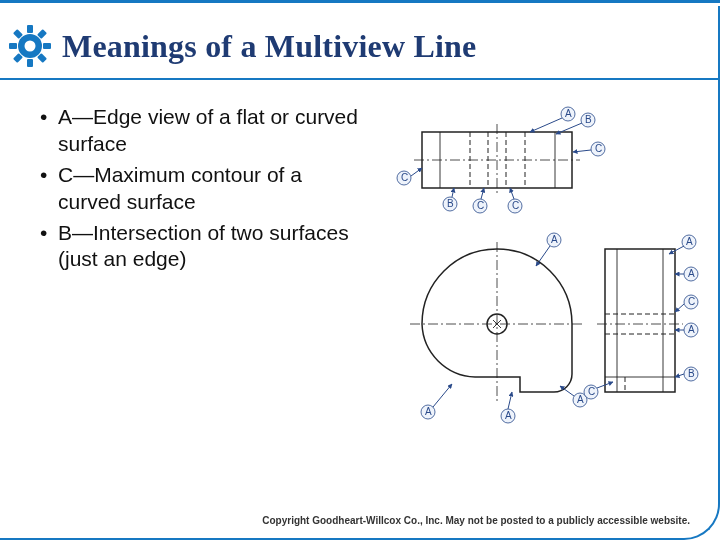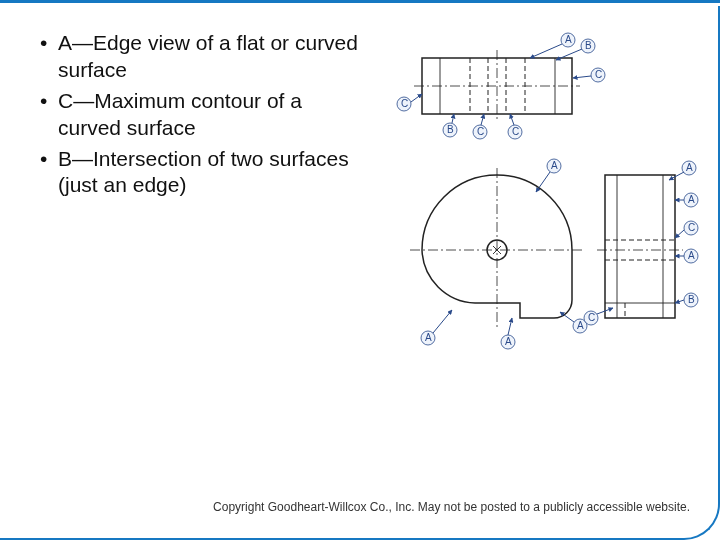--- a/index.html
+++ b/index.html
@@ -67,37 +67,57 @@
   }
   .figure {
     flex: 1 1 52%;
     display: flex;
     align-items: flex-start;
     justify-content: center;
   }
   .figure svg { width: 320px; height: 340px; }
   .copyright {
     position: absolute;
-    bottom: 24px;
+    bottom: 12px;
     right: 28px;
-    font-size: 12px;
+    font-size: 10px;
     color: #333;
+    font-weight: bold;
   }
   .lbl { font: 10px Arial; fill:#2a4a8a; }
   .bubble { fill:#eef3fb; stroke:#2a4a8a; stroke-width:0.8; }
   .arrow { stroke:#2a4a8a; stroke-width:1; fill:none; marker-end:url(#ah); }
   .solid { stroke:#222; stroke-width:1.5; fill:none; }
   .thin  { stroke:#222; stroke-width:0.9; fill:none; }
   .dash  { stroke:#222; stroke-width:1; fill:none; stroke-dasharray:5 3; }
   .center{ stroke:#222; stroke-width:0.8; fill:none; stroke-dasharray:10 3 2 3; }
 </style>
 </head>
 <body>
 
 <div class="card">
+  <div class="title-row">
+    <svg class="gear" viewBox="0 0 44 44">
+      <g fill="#1678c2">
+        <circle cx="22" cy="22" r="12"></circle>
+        <g>
+          <rect x="19" y="1" width="6" height="8" rx="1"></rect>
+          <rect x="19" y="35" width="6" height="8" rx="1"></rect>
+          <rect x="1" y="19" width="8" height="6" rx="1"></rect>
+          <rect x="35" y="19" width="8" height="6" rx="1"></rect>
+          <rect x="19" y="1" width="6" height="8" rx="1" transform="rotate(45 22 22)"></rect>
+          <rect x="19" y="35" width="6" height="8" rx="1" transform="rotate(45 22 22)"></rect>
+          <rect x="1" y="19" width="8" height="6" rx="1" transform="rotate(45 22 22)"></rect>
+          <rect x="35" y="19" width="8" height="6" rx="1" transform="rotate(45 22 22)"></rect>
+        </g>
+      </g>
+      <circle cx="22" cy="22" r="5.5" fill="#fff"></circle>
+    </svg>
+    <h1>Meanings of a Multiview Line</h1>
+  </div>
 
   <div class="content">
     <ul class="bullets">
       <li>A—Edge view of a flat or curved surface</li>
       <li>C—Maximum contour of a curved surface</li>
       <li>B—Intersection of two surfaces (just an edge)</li>
     </ul>
 
     <div class="figure">
       <svg viewBox="0 0 320 340">

